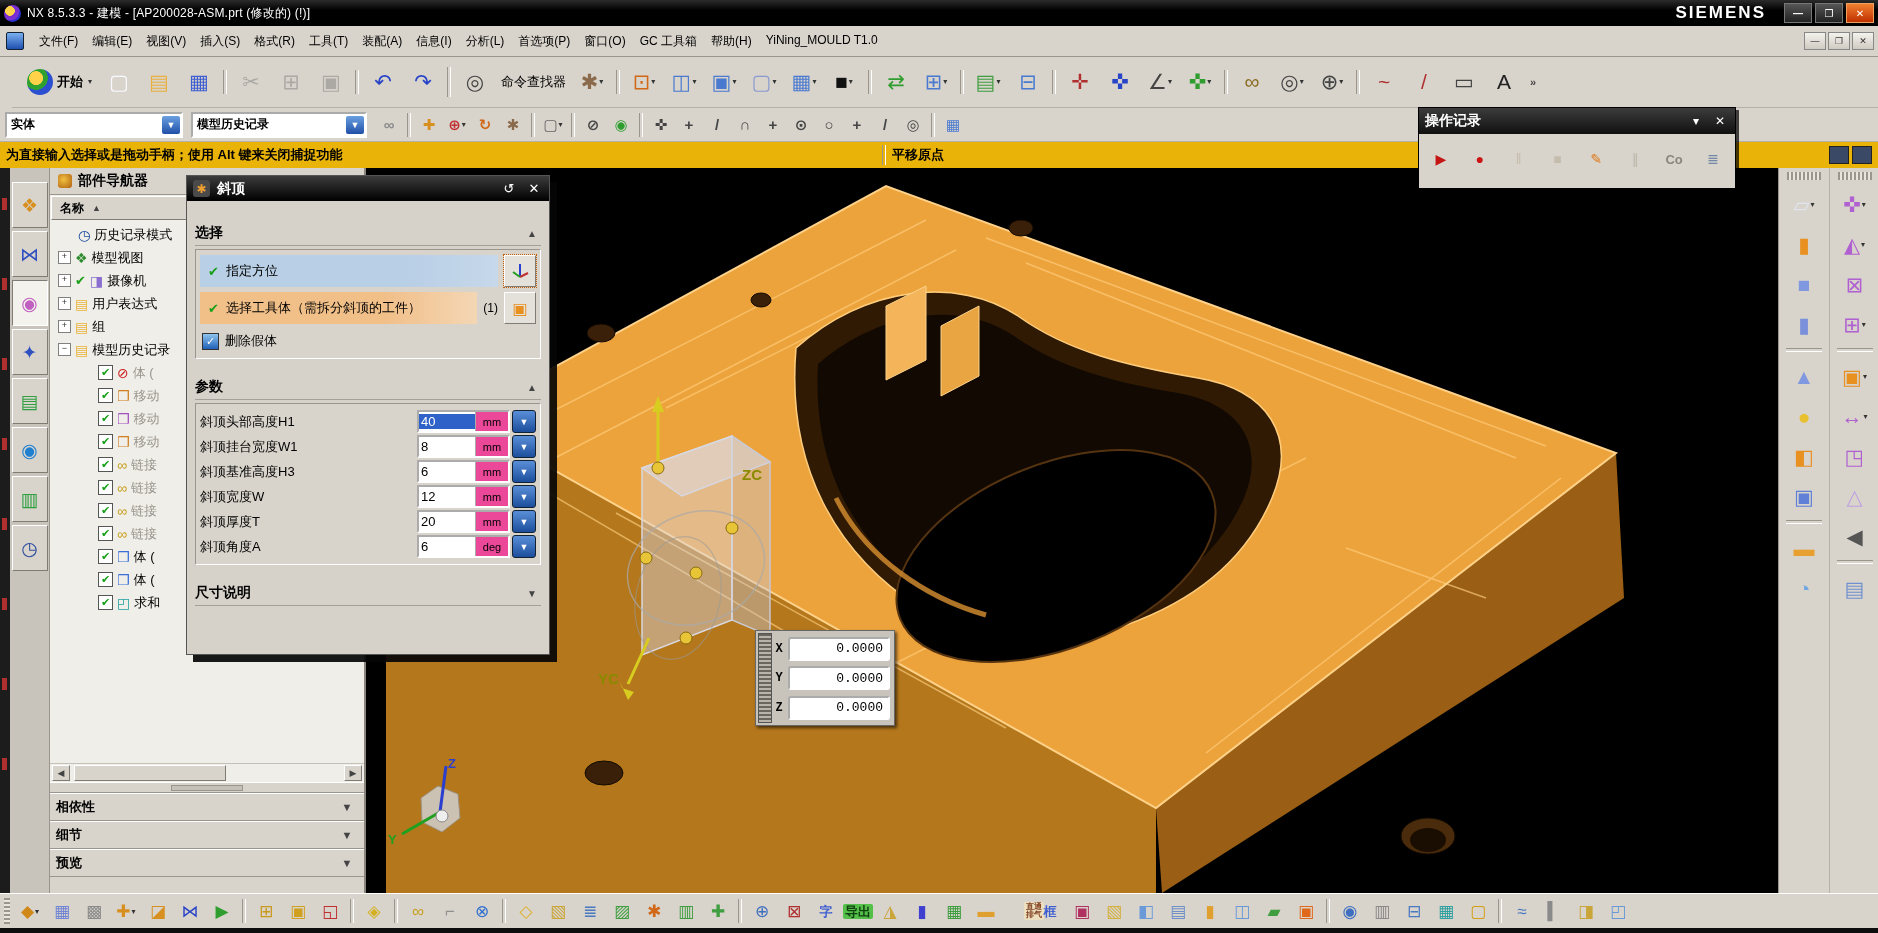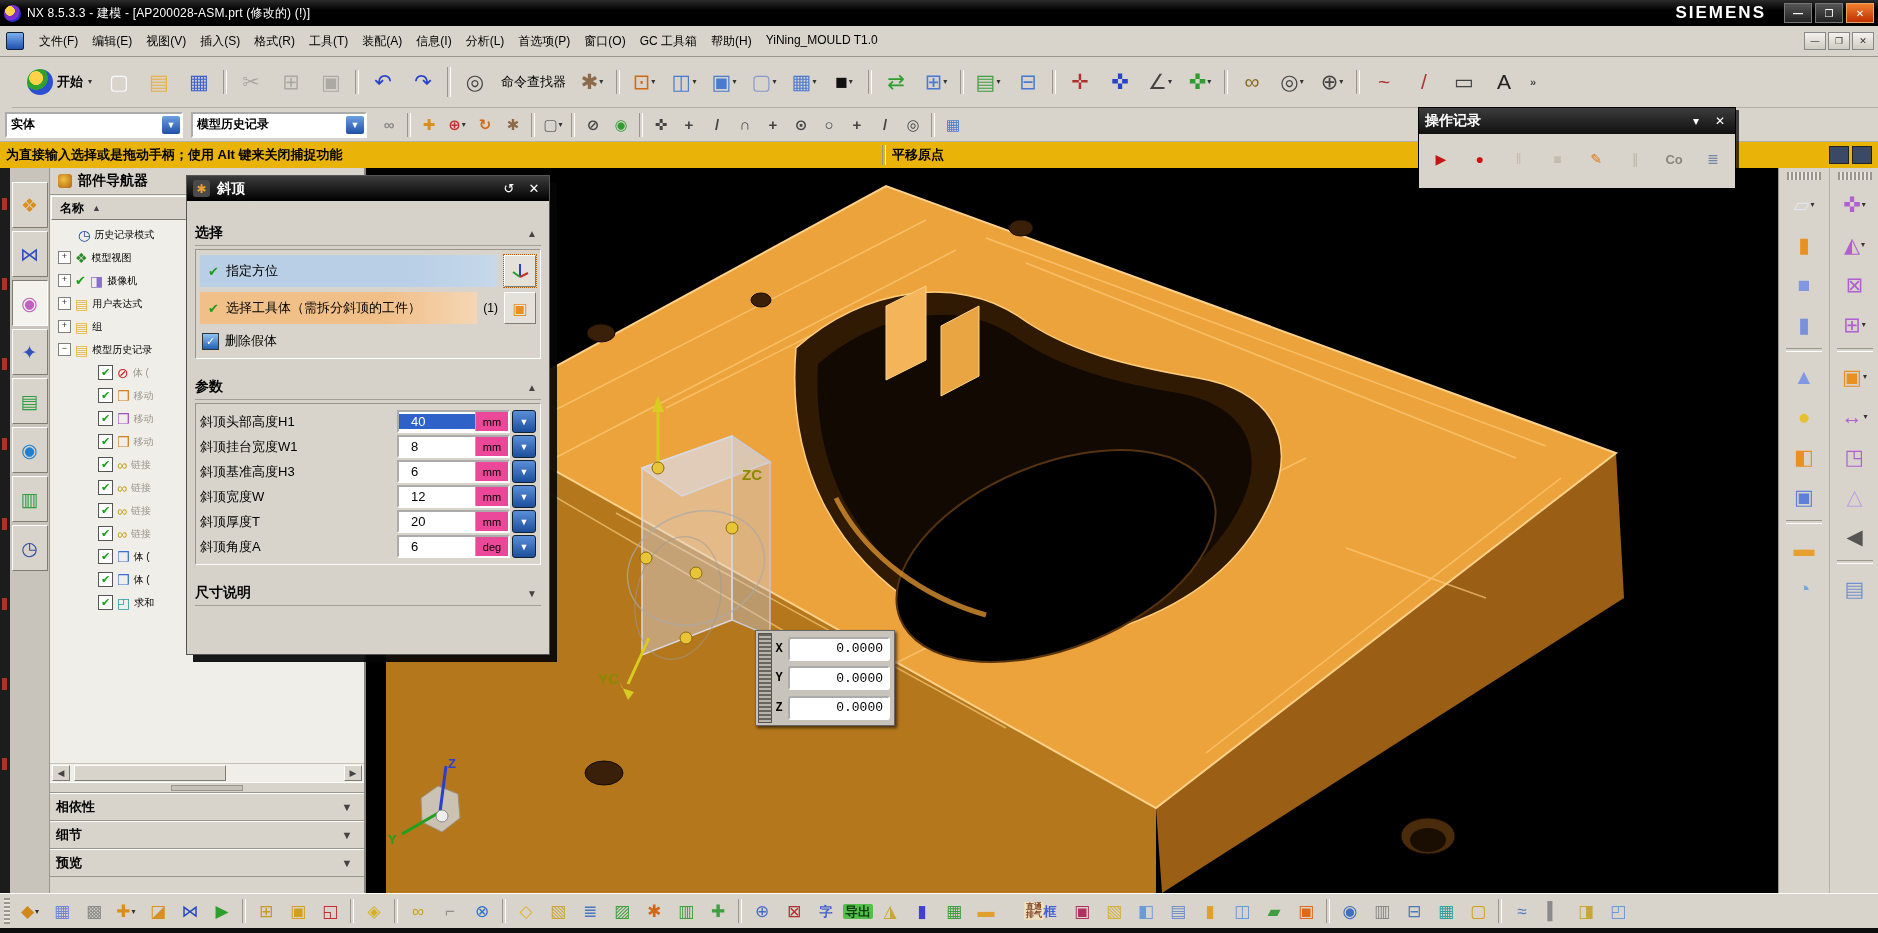--- a/index.html
+++ b/index.html
@@ -78,21 +78,21 @@
   #nav-colhead{height:22px;background:#d8d4cc;border:1px solid;border-color:#fff #807c74 #807c74 #fff;
                display:flex;align-items:center;font-weight:bold;padding-left:8px;gap:8px;margin:1px;}
   #tree{flex:1;overflow:hidden;padding-top:2px;}
   .trow{height:23px;display:flex;align-items:center;gap:4px;white-space:nowrap;}
   .exp{width:11px;height:11px;border:1px solid #808080;background:#fff;font-size:9px;line-height:9px;
        text-align:center;color:#333;flex:none;}
   .chk{width:13px;height:13px;border:1px solid #555;background:#fff;color:#18a018;font-size:11px;
        line-height:12px;text-align:center;font-weight:bold;flex:none;}
   .tick{color:#18a018;font-weight:bold;font-size:13px;}
   .ti{font-size:14px;line-height:1;flex:none;}
-  .lbl{font-size:10px;}
+  .lbl{font-size:13px;}
   .lbl.dim{color:#9a968e;}
   #nav-hscroll{height:18px;display:flex;align-items:center;background:#f0eee8;border-top:1px solid #c5c1b8;padding:0 2px;}
   .sarr{width:16px;height:14px;background:#d8d4cc;border:1px solid;border-color:#fff #807c74 #807c74 #fff;
         font-size:9px;display:flex;align-items:center;justify-content:center;color:#444;}
   #hthumb{width:150px;height:14px;background:#d8d4cc;border:1px solid;border-color:#fff #807c74 #807c74 #fff;margin-left:4px;}
   #nav-splitter{height:9px;background:#d8d4cc;border-top:1px solid #fff;border-bottom:1px solid #9a968e;
                 display:flex;align-items:center;justify-content:center;}
   #nav-splitter div{width:70px;height:4px;background:#c5c1b8;border:1px solid #9a968e;}
   .npanel{height:26px;background:#d8d4cc;border-top:1px solid #fff;border-bottom:1px solid #9a968e;
           display:flex;align-items:center;font-weight:bold;font-size:13px;padding:0 6px;}
@@ -147,21 +147,21 @@
   .cnt{font-size:12px;}
   .sqbtn{width:30px;height:30px;border:1px solid;border-color:#fff #807c74 #807c74 #fff;background:#e4e1da;
          display:flex;align-items:center;justify-content:center;font-size:16px;flex:none;}
   .sqbtn.focus{outline:1px dotted #c06000;}
   .cbrow{display:flex;align-items:center;gap:6px;height:24px;padding-left:2px;font-size:13px;}
   .cbx{width:15px;height:15px;border:1px solid #333;background:linear-gradient(#8ec4ee,#2060b8);color:#fff;
        font-size:11px;font-weight:bold;text-align:center;line-height:14px;}
   .prow{display:flex;align-items:center;height:25px;}
   .prow .plabel{flex:1;font-size:13px;}
   .field{display:flex;align-items:center;border:2px inset #fff;background:#fff;height:19px;}
-  .field .val{width:52px;padding:0 12px;font-size:13px;text-align:left;}
+  .field .val{width:52px;padding:0 2px;font-size:13px;text-align:left;}
   .field .val.sel{background:#2e62c8;color:#fff;}
   .field .unit{width:32px;font-size:11px;text-align:center;background:#ec4899;border-left:1px solid #aaa;height:100%;
                display:flex;align-items:center;justify-content:center;}
   .spin{width:22px;height:21px;margin-left:2px;border-radius:3px;background:linear-gradient(#5a8fd8,#1c4e9c);
         color:#fff;font-size:9px;display:flex;align-items:center;justify-content:center;border:1px solid #123;}
   #dlg-footer{display:flex;justify-content:center;gap:14px;padding:10px 0 6px;margin-top:auto;}
   .dbtn{min-width:64px;height:25px;border:1px solid;border-color:#fff #6a665e #6a665e #fff;
         background:linear-gradient(#f4f2ec,#d2cec6);font-weight:bold;font-size:13px;
         display:flex;align-items:center;justify-content:center;}
   .dbtn.ok{background:linear-gradient(#e6f4cc,#a6cf74);border-color:#6a9a3a;outline:1px solid #3a6a1a;}

